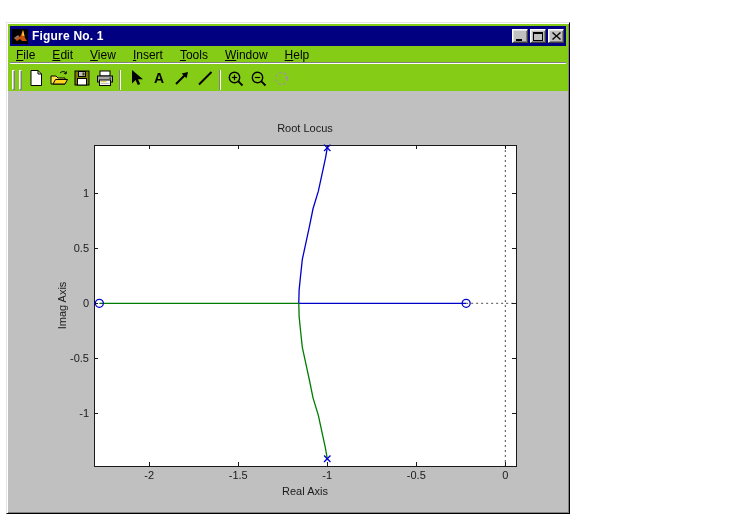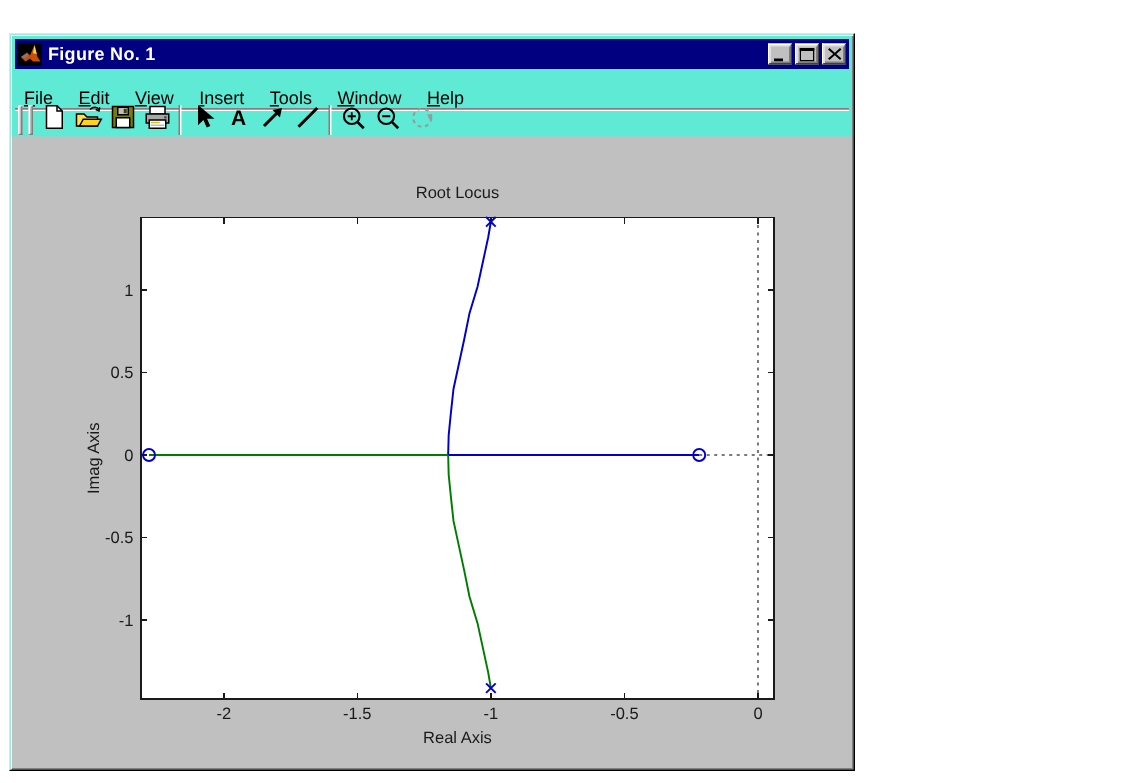--- a/index.html
+++ b/index.html
@@ -1,21 +1,21 @@
 <!DOCTYPE html>
 <html><head>
 <meta charset="utf-8">
 <style>
   * { margin:0; padding:0; box-sizing:border-box; }
   html,body { width:750px; height:522px; background:#ffffff; overflow:hidden;
               font-family:"Liberation Sans", sans-serif; }
 
   .window {
     position:absolute; left:6px; top:22px; width:564px; height:492px;
-    background:#5eead4;
+    background:#84cc16;
     border:1px solid; border-color:#e4e4e4 #000 #000 #e4e4e4;
     box-shadow: inset 1px 1px 0 #ffffff, inset -1px -1px 0 #808080;
   }
 
   
   .titlebar {
     position:absolute; left:3px; top:3px; right:3px; height:20px;
     background:#000080; display:flex; align-items:center; padding:0 2px;
   }
   .app-icon { width:16px; height:15px; margin-right:4px; flex:0 0 auto; }
@@ -29,21 +29,21 @@
     border:1px solid; border-color:#ffffff #404040 #404040 #ffffff;
     box-shadow: inset 1px 1px 0 #dfdfdf, inset -1px -1px 0 #808080;
     display:flex; align-items:center; justify-content:center; padding:0;
   }
   .cap-btn svg { display:block; }
 
   
   .menubar {
     position:absolute; left:3px; top:24px; right:3px; height:16px;
     display:flex; align-items:center; font-size:12px; color:#000;
-    border-bottom:1px solid #808080; box-shadow:0 1px 0 #ffffff;margin-top:10px;
+    border-bottom:1px solid #808080; box-shadow:0 1px 0 #ffffff;
   }
   .menu-item { padding:2px 0; margin-right:17px; white-space:nowrap; cursor:default; }
   .menu-item:first-child { margin-left:6px; }
   .menu-item u { text-decoration:underline; }
 
   
   .toolbar {
     position:absolute; left:3px; top:44px; right:3px; height:25px;
     display:flex; align-items:center;
   }

